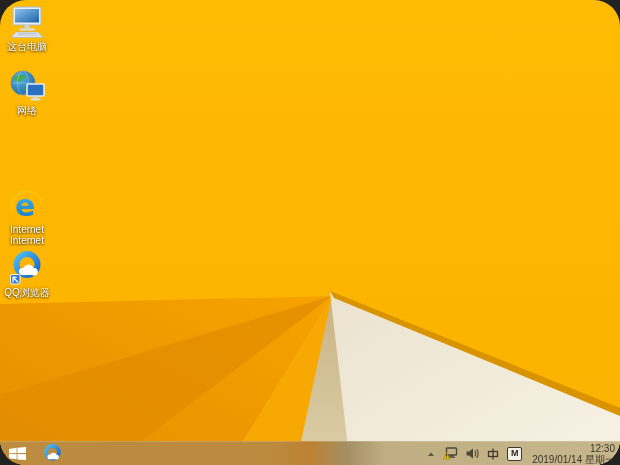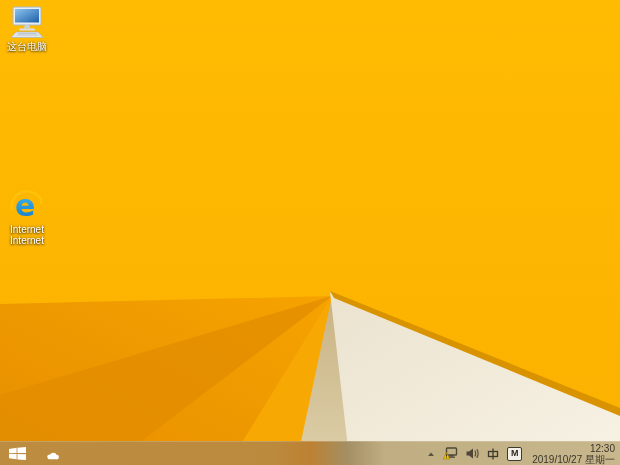--- a/index.html
+++ b/index.html
@@ -1,18 +1,19 @@
 <!DOCTYPE html>
 <html><head>
 <meta charset="utf-8">
 <style>
   html,body{margin:0;padding:0;background:#222;}
   #screen{
     position:relative;width:620px;height:465px;overflow:hidden;
     font-family:"Liberation Sans","DejaVu Sans",sans-serif;
+    border-radius:26px;
     -webkit-font-smoothing:antialiased;
   }
   #wallpaper{position:absolute;left:0;top:0;z-index:0;}
   
   .dicon{
     position:absolute;left:0;width:54px;z-index:2;
     display:flex;flex-direction:column;align-items:center;cursor:default;
   }
   .dicon .lbl{
     margin-top:2px;font-size:10px;line-height:11px;color:#fff;text-align:center;
@@ -81,36 +82,78 @@
       <rect x="4" y="1" width="28" height="18" rx="1.5" fill="#e9eef3" stroke="#aab6c2" stroke-width="1"></rect>
       <rect x="6" y="3" width="24" height="13.5" fill="url(#scr)"></rect>
       <path d="M16,19 h4 l1.4,3.4 h-6.8 Z" fill="#c9d1da"></path>
       <rect x="10" y="22.4" width="16" height="2.2" rx="1" fill="#dae0e7"></rect>
       <path d="M7,26 L29,26 L34,31.5 L2,31.5 Z" fill="#dfe5ec" stroke="#a5b0bb" stroke-width="0.6"></path>
       <path d="M9,27.5 L27.5,27.5 M8,29 L29.5,29" stroke="#b4bec9" stroke-width="0.8"></path>
     </svg>
     <div class="lbl">这台电脑</div>
   </div>
 
+  <div class="dicon" style="top:70px">
+    <svg width="36" height="33" viewBox="0 0 36 33">
+      <defs>
+          <radialGradient id="glb" cx="0.35" cy="0.3" r="0.9">
+        <stop offset="0" stop-color="#57b7e8"></stop>
+            <stop offset="1" stop-color="#145a96"></stop>
+          </radialGradient>
+        </defs>
+      <circle cx="14" cy="13" r="12" fill="url(#glb)" stroke="#0e4877" stroke-width="0.6"></circle>
+      <path d="M5,7 q6,-4 12,-1 q-2,5 -8,6 q-5,-1 -4,-5 Z" fill="#46a84e" opacity="0.9"></path>
+      <path d="M16,16 q6,-2 9,2 q-2,5 -7,5 q-4,-3 -2,-7 Z" fill="#3d9a46" opacity="0.9"></path>
+      <ellipse cx="14" cy="13" rx="12" ry="12" fill="none" stroke="rgba(255,255,255,0.35)" stroke-width="0.7"></ellipse>
+      <ellipse cx="14" cy="13" rx="5.5" ry="12" fill="none" stroke="rgba(255,255,255,0.35)" stroke-width="0.7"></ellipse>
+      <line x1="2" y1="13" x2="26" y2="13" stroke="rgba(255,255,255,0.35)" stroke-width="0.7"></line>
+      <rect x="18" y="14" width="17" height="12" rx="1" fill="#2b71c2" stroke="#e8edf2" stroke-width="1.6"></rect>
+      <path d="M24.5,26 h4 l1,2.6 h-6 Z" fill="#cfd7df"></path>
+      <rect x="21.5" y="28.6" width="10" height="1.8" rx="0.9" fill="#dde3ea"></rect>
+    </svg>
+    <div class="lbl">网络</div>
+  </div>
 
 
   <div class="dicon" style="top:188px">
     <svg width="34" height="34" viewBox="0 0 34 34">
       <defs>
           <linearGradient id="ieg" x1="0" y1="0" x2="0" y2="1">
         <stop offset="0" stop-color="#45c2f2"></stop>
             <stop offset="1" stop-color="#1173c8"></stop>
           </linearGradient>
         </defs>
       <text x="5" y="28" font-family="'DejaVu Sans',sans-serif" font-size="30" font-weight="bold" fill="url(#ieg)">e</text>
       <path d="M2,21 C0,10 10,2 19,3.5 C27,4.8 32,10 31.5,15" stroke="#ffc10a" stroke-width="2.6" fill="none" stroke-linecap="round"></path>
     </svg>
     <div class="lbl">Internet Internet</div>
   </div>
 
+  <div class="dicon" style="top:250px">
+    <svg width="36" height="35" viewBox="0 0 36 35">
+      <defs>
+          <linearGradient id="qg" x1="0" y1="0" x2="1" y2="1">
+        <stop offset="0" stop-color="#4fbdf2"></stop>
+            <stop offset="1" stop-color="#1565c8"></stop>
+          </linearGradient>
+        </defs>
+      <circle cx="18" cy="14.5" r="10.5" fill="none" stroke="url(#qg)" stroke-width="6"></circle>
+      <g fill="#ffffff">
+        <circle cx="13.5" cy="21.5" r="3.6"></circle>
+        <circle cx="19.5" cy="19.8" r="5.2"></circle>
+        <circle cx="25" cy="21.8" r="3.8"></circle>
+        <rect x="11" y="20.5" width="17" height="4.6" rx="2.3"></rect>
+      </g>
+      <g>
+        <rect x="1.5" y="24.5" width="9.5" height="9.5" rx="2" fill="#2f77d6" stroke="#ffffff" stroke-width="0.9"></rect>
+        <path d="M4,32 L4,27.2 L8.8,32 M4,27.2 L7.2,27.2 M4,27.2 L4,30.4" stroke="#ffffff" stroke-width="1.3" fill="none" stroke-linecap="round" stroke-linejoin="round"></path>
+      </g>
+    </svg>
+    <div class="lbl">QQ浏览器</div>
+  </div>
 
   <div id="taskbar">
 
     <div class="tbtn" id="start-button">
       <svg width="17" height="13" viewBox="0 0 17 13">
         <g fill="#ffffff">
           <path d="M0,1.9 L7.6,0.8 L7.6,6.1 L0,6.25 Z"></path>
           <path d="M8.4,0.7 L17,0 L17,6 L8.4,6.1 Z"></path>
           <path d="M0,6.95 L7.6,7.05 L7.6,12.3 L0,11.2 Z"></path>
           <path d="M8.4,7.1 L17,7.2 L17,13 L8.4,12.4 Z"></path>
@@ -159,18 +202,18 @@
         <svg width="12" height="12" viewBox="0 0 12 12">
           <rect x="1.5" y="3.5" width="9" height="5" fill="none" stroke="#3f3a2e" stroke-width="1.3"></rect>
           <line x1="6" y1="0.5" x2="6" y2="11.5" stroke="#3f3a2e" stroke-width="1.3"></line>
         </svg>
       </div>
 
       <div id="ime-mode">M</div>
 
       <div id="clock">
         <div>12:30</div>
-        <div>2019/10/27 星期一</div>
+        <div>2019/01/14 星期一</div>
       </div>
     </div>
   </div>
 
 </div>
 
 </body></html>

